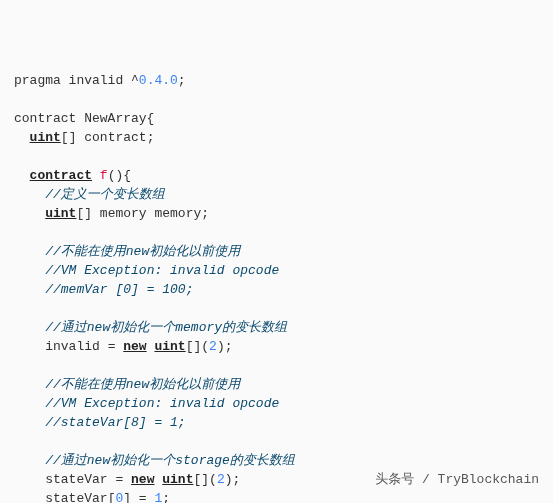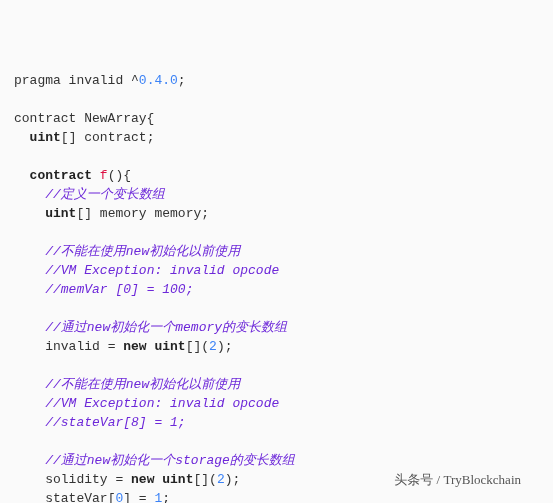--- a/index.html
+++ b/index.html
@@ -10,29 +10,29 @@
     line-height: 19px;
     background: #fafafa;
     color: #333;
     white-space: pre;
     position: relative;
     width: 553px;
     height: 503px;
     box-sizing: border-box;
     overflow: hidden;
   }
-  .kw { color: #222; font-weight: bold; }
+  .kw { color: #222; font-weight: bold; text-decoration: underline; }
   .num { color: #3b82f6; }
   .func { color: #d14; }
-  .comment { color: #6d28d9; font-style: italic; }
+  .comment { color: #0c4a6e; font-style: italic; }
   .watermark {
     position: absolute;
-    right: 32px;
+    right: 14px;
     bottom: 14px;
-    font-family: Liberation Serif, serif;
+    font-family: Liberation Mono, monospace;
     font-size: 13px;
     color: #555;
     text-shadow: 0 0 3px rgba(255,255,255,0.9), 0 0 3px rgba(255,255,255,0.9);
     white-space: nowrap;
   }
 </style>
 </head>
 <body>
 
 
@@ -50,20 +50,20 @@
     <span class="comment">//memVar [0] = 100;</span>
 
     <span class="comment">//通过new初始化一个memory的变长数组</span>
     <span><span>invalid = </span><span class="kw">new</span><span> </span><span class="kw">uint</span><span>[](</span><span class="num">2</span><span>);</span></span>
 
     <span class="comment">//不能在使用new初始化以前使用</span>
     <span class="comment">//VM Exception: invalid opcode</span>
     <span class="comment">//stateVar[8] = 1;</span>
 
     <span class="comment">//通过new初始化一个storage的变长数组</span>
-    <span><span>solidity = </span><span class="kw">new</span><span> </span><span class="kw">uint</span><span>[](</span><span class="num">2</span><span>);</span></span>
+    <span><span>stateVar = </span><span class="kw">new</span><span> </span><span class="kw">uint</span><span>[](</span><span class="num">2</span><span>);</span></span>
     <span><span>stateVar[</span><span class="num">0</span><span>] = </span><span class="num">1</span><span>;</span></span>
   
 </div>
 
 <div class="watermark">头条号 / TryBlockchain</div>
 
 
 
 </body></html>

